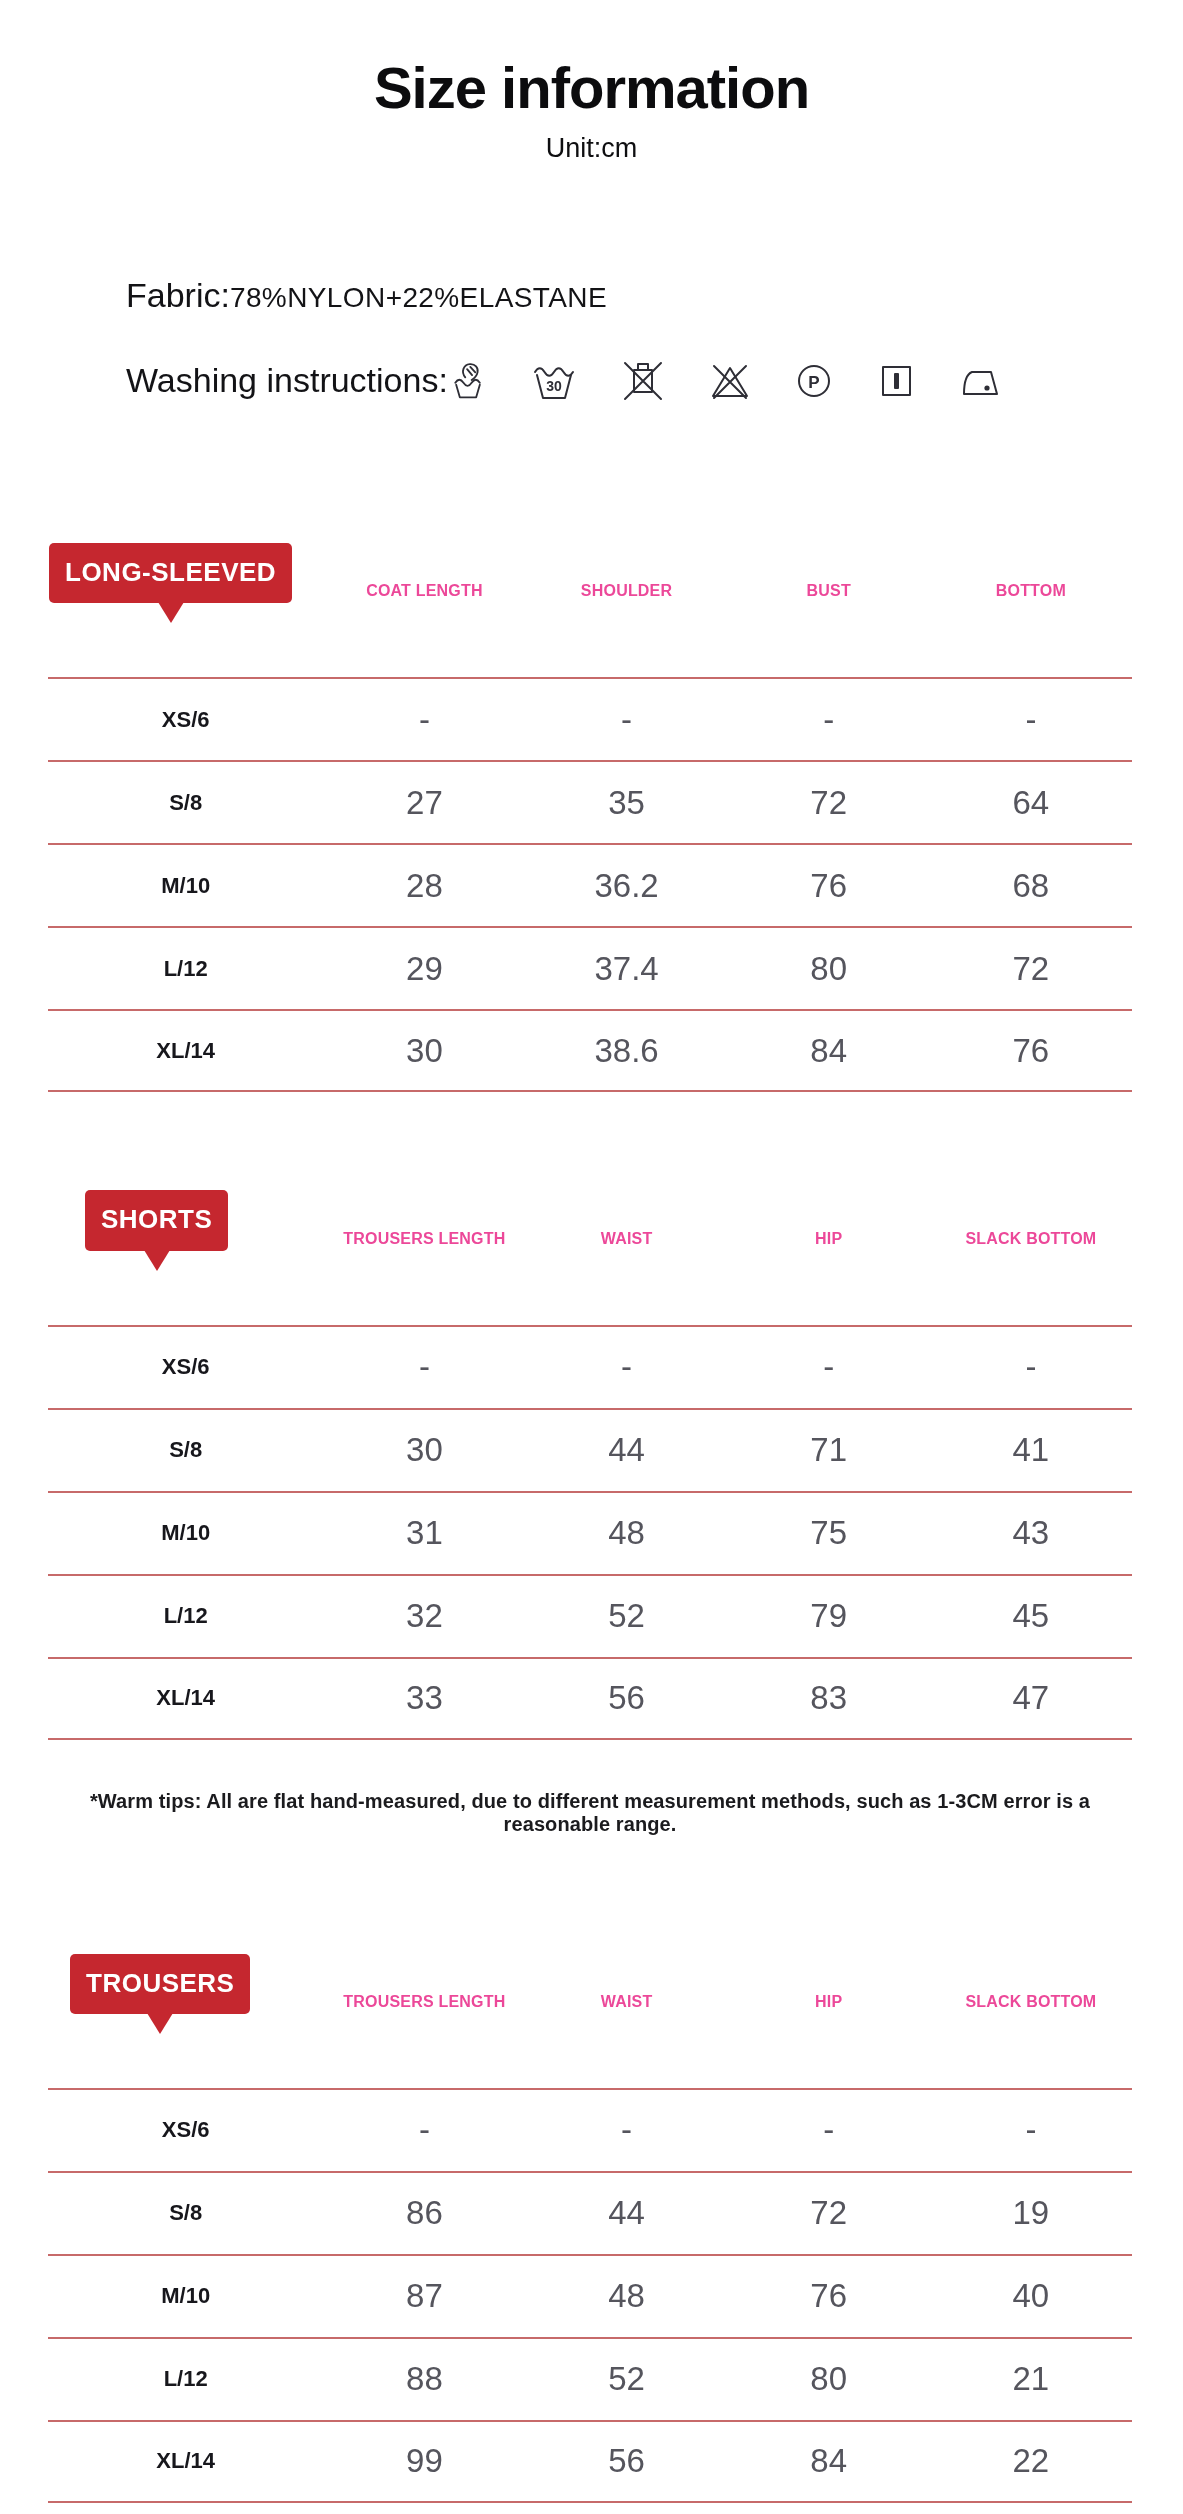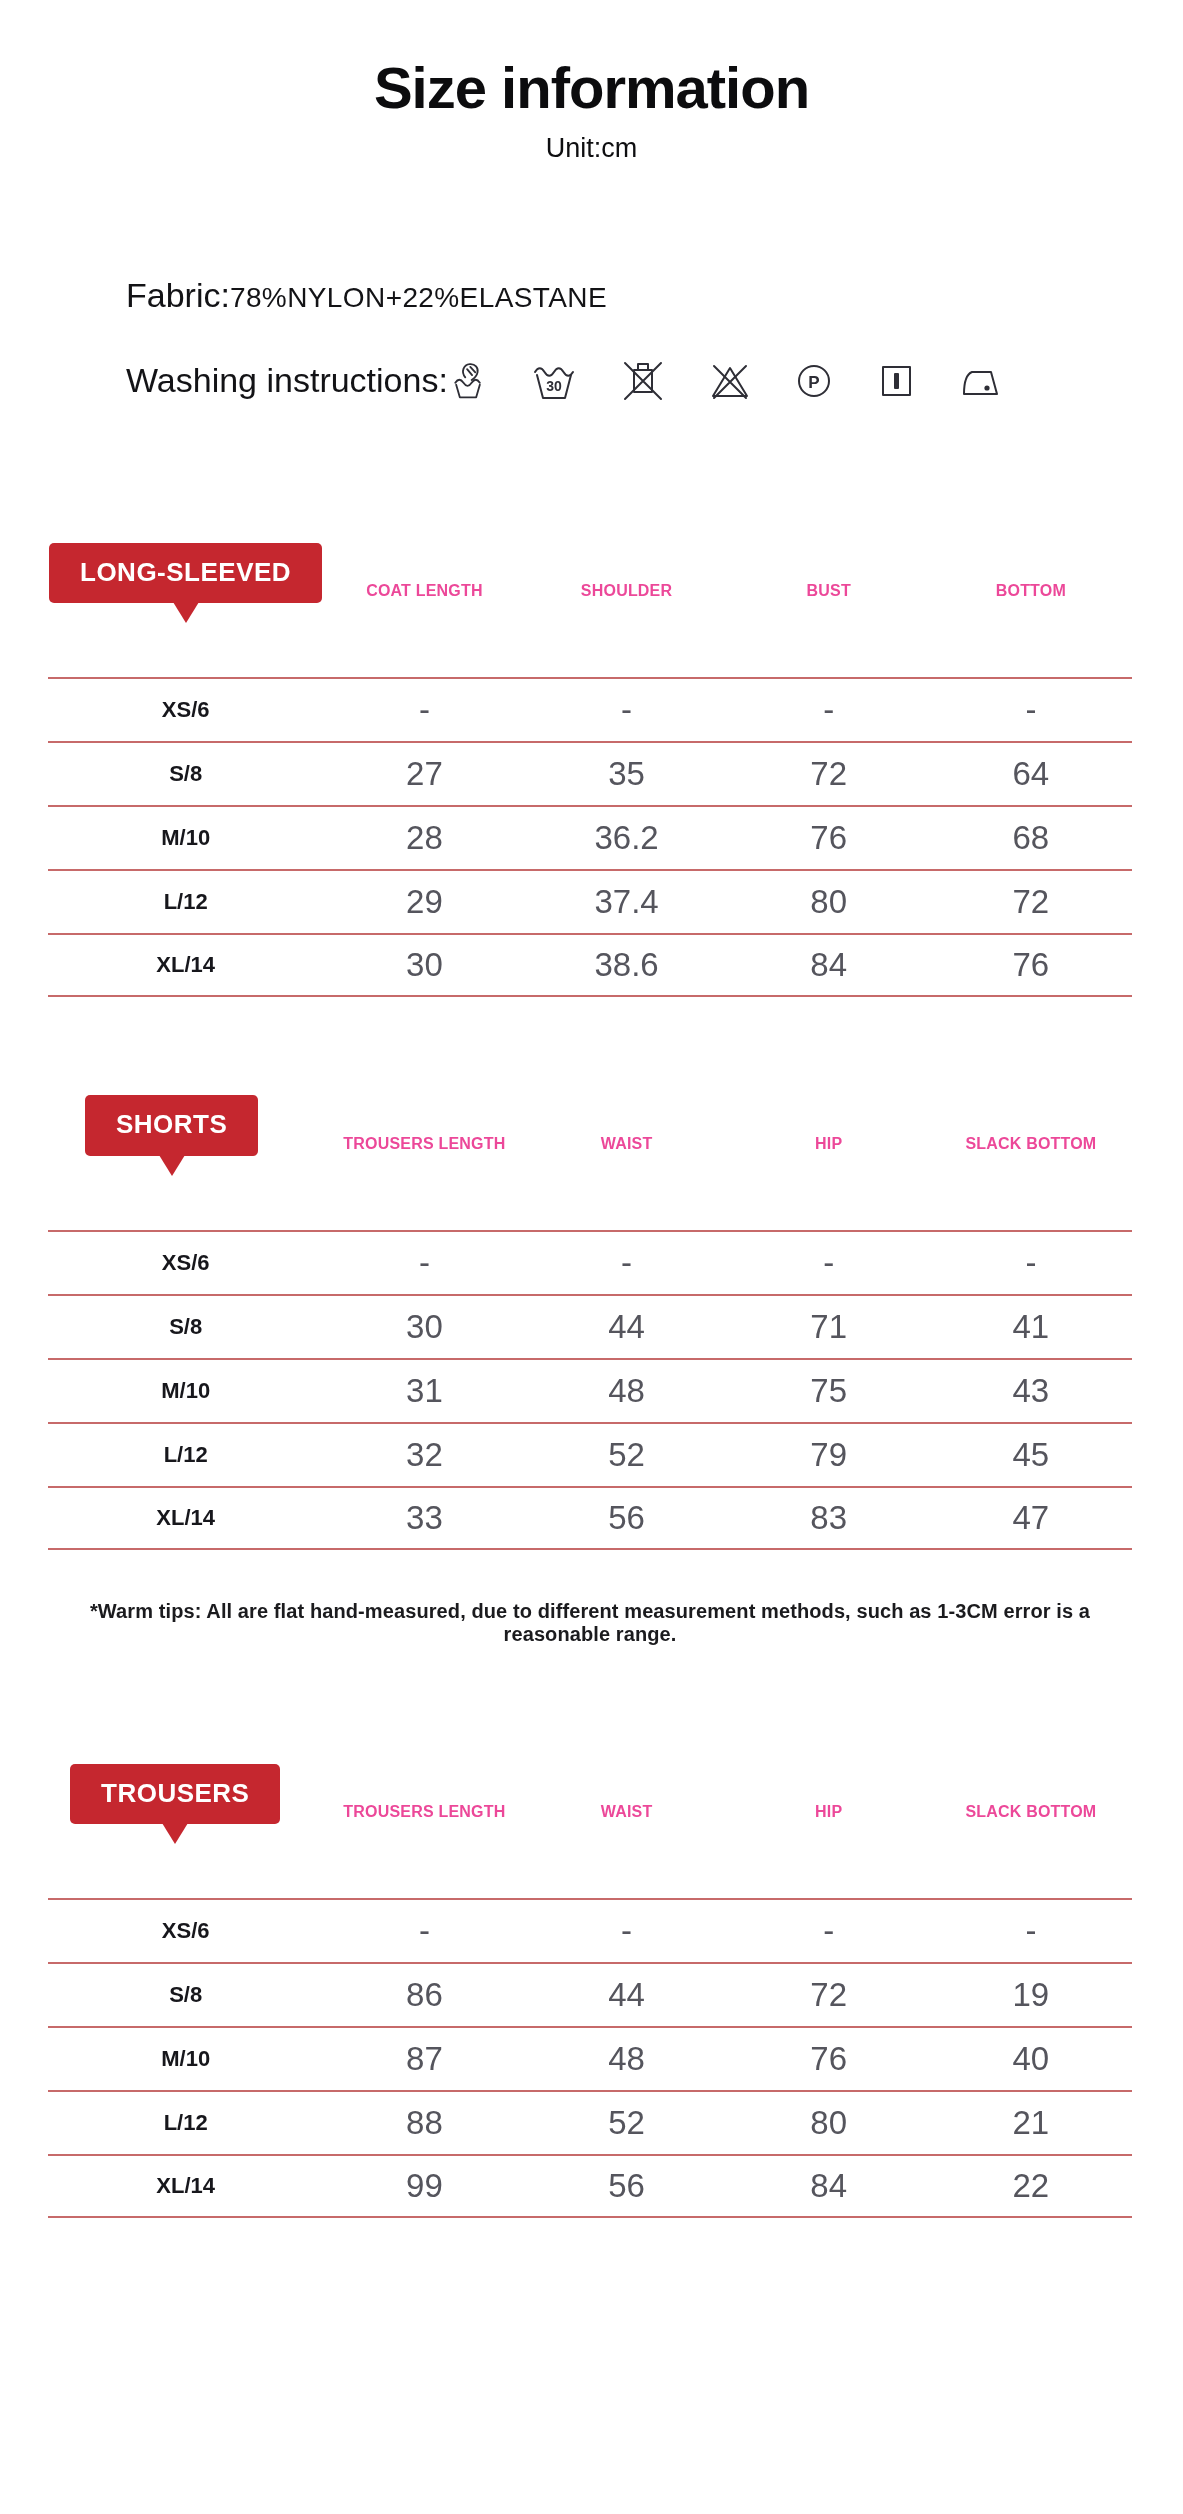--- a/index.html
+++ b/index.html
@@ -36,34 +36,34 @@
   
   .size-section{margin:0 51px 0 48px;}
   .sec1{margin-top:140px;}
   .sec2{margin-top:98px;}
   .sec3{margin-top:118px;}
   .grid5{display:grid;grid-template-columns:25.4% 18.65% 18.65% 18.65% 18.65%;}
   .table-head{align-items:end;}
   .badge-wrap{position:relative;justify-self:start;}
   .badge{
     background:var(--red);color:#fff;font-weight:700;font-size:26px;
-    letter-spacing:.5px;line-height:1.05;padding:16px 31px 17px;border-radius:5px;
+    letter-spacing:.5px;line-height:1.05;padding:16px 16px 17px;border-radius:5px;
     white-space:nowrap;display:inline-block;
   }
   .badge-pointer{
     position:absolute;left:50%;top:100%;transform:translateX(-50%);margin-top:-1px;
     width:0;height:0;border-left:13px solid transparent;border-right:13px solid transparent;
     border-top:21px solid var(--red);
   }
   .col-header{
     text-align:center;font-size:16px;font-weight:700;color:#ec4899;
     letter-spacing:.2px;padding-bottom:3px;white-space:nowrap;
   }
   .rows{margin-top:74px;}
-  .row{height:64px;align-items:center;border-top:2px solid var(--line);}
+  .row{height:83px;align-items:center;border-top:2px solid var(--line);}
   .rows .row:last-child{border-bottom:2px solid var(--line);}
   .size-cell{text-align:center;font-size:22px;font-weight:700;color:var(--ink);}
   .val-cell{text-align:center;font-size:33px;font-weight:400;color:var(--val);}
   
   .tips{
     margin:50px 51px 0 48px;text-align:center;
     font-size:20px;font-weight:700;color:#1b1b1e;letter-spacing:.1px;
   }
 </style>
 </head>

